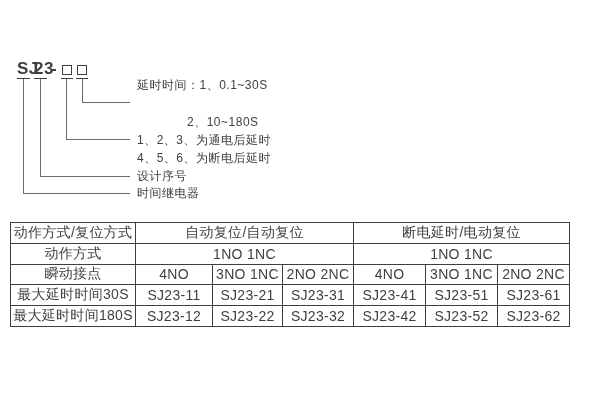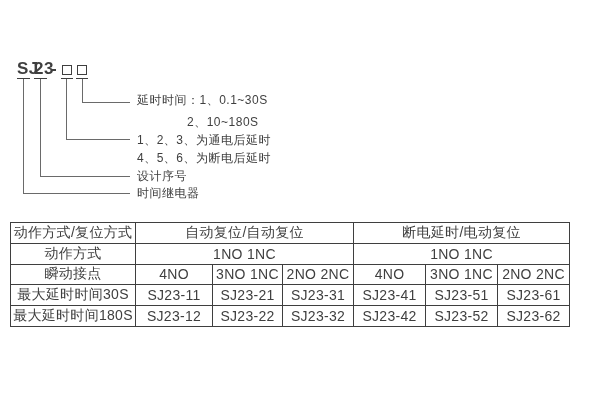--- a/index.html
+++ b/index.html
@@ -71,21 +71,21 @@
     <div class="vline" style="left:23px; top:79px; height:114px;"></div>
     <div class="vline" style="left:40px; top:79px; height:97px;"></div>
     <div class="vline" style="left:66px; top:79px; height:60px;"></div>
     <div class="vline" style="left:82px; top:79px; height:23px;"></div>
 
     <div class="hline" style="left:82px; top:102px; width:48px;"></div>
     <div class="hline" style="left:66px; top:139px; width:64px;"></div>
     <div class="hline" style="left:40px; top:176px; width:90px;"></div>
     <div class="hline" style="left:23px; top:193px; width:107px;"></div>
 
-    <div class="callout" style="left:137px; top:93px;">延时时间：1、0.1~30S</div>
+    <div class="callout" style="left:137px; top:78px;">延时时间：1、0.1~30S</div>
     <div class="callout" style="left:187px; top:115px;text-align:right;">2、10~180S</div>
     <div class="callout" style="left:137px; top:133px;">1、2、3、为通电后延时</div>
     <div class="callout" style="left:137px; top:151px;">4、5、6、为断电后延时</div>
     <div class="callout" style="left:137px; top:169px;">设计序号</div>
     <div class="callout" style="left:137px; top:186px;">时间继电器</div>
   </div>
 
   <table class="spec">
     <colgroup>
       <col style="width:125px;">

